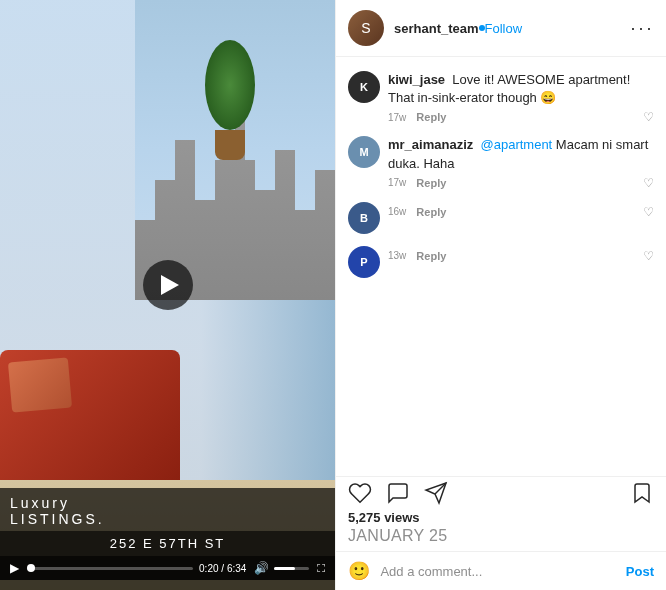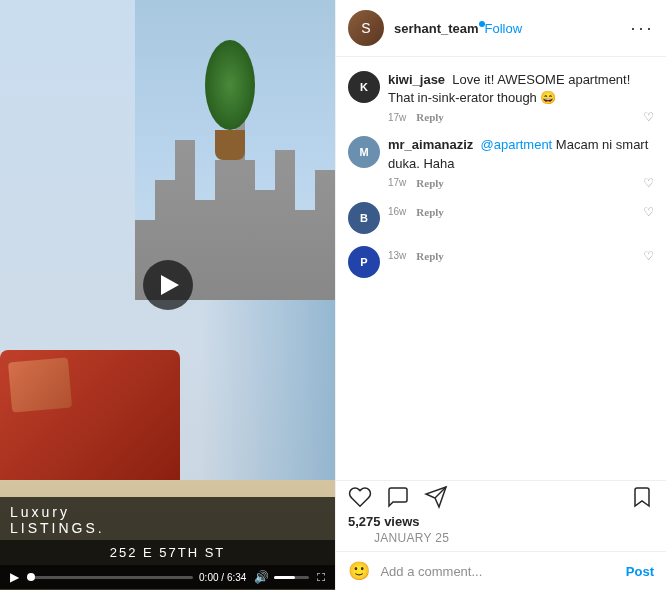--- a/index.html
+++ b/index.html
@@ -115,21 +115,21 @@
       border-radius: 0 0 8px 8px;
     }
 
     
     .video-overlay-bottom {
       position: absolute;
       bottom: 0;
       left: 0;
       right: 0;
       background: rgba(0,0,0,0.7);
-      padding: 8px 10px 1px;
+      padding: 8px 10px 10px;
     }
 
     .luxury-brand {
       color: white;
       font-size: 22px;
       font-weight: 300;
       font-style: italic;
       line-height: 1.1;
       letter-spacing: 1px;
     }
@@ -278,20 +278,21 @@
       display: flex;
       align-items: center;
       justify-content: center;
       font-size: 14px;
       color: white;
     }
 
     .header-info {
       flex: 1;
       display: flex;
+      align-items: center;
       gap: 0;
     }
 
     .username {
       font-size: 13px;
       font-weight: 600;
       color: #262626;
     }
 
     .blue-dot {
@@ -377,21 +378,20 @@
       color: #8e8e8e;
     }
 
     .reply-btn {
       font-size: 11px;
       color: #8e8e8e;
       font-weight: 600;
       cursor: pointer;
       background: none;
       border: none;
-      font-family: Liberation Serif, serif;
     }
 
     .heart-icon {
       margin-left: auto;
       color: #8e8e8e;
       font-size: 12px;
       cursor: pointer;
     }
 
     
@@ -422,26 +422,25 @@
     }
 
     .views-count {
       font-size: 13px;
       font-weight: 600;
       color: #262626;
       margin-top: 5px;
     }
 
     .post-date {
-      font-size: 12px;
+      font-size: 16px;
       color: #8e8e8e;
       text-transform: uppercase;
       margin-top: 2px;
       letter-spacing: 0.3px;
-      margin-left: 26px;
     }
 
     
     .add-comment-bar {
       border-top: 1px solid #efefef;
       padding: 8px 12px;
       display: flex;
       align-items: center;
       gap: 10px;
     }
@@ -501,21 +500,21 @@
       <span>LISTINGS.</span>
     </div>
     <div class="address-bar">252 E 57TH ST</div>
     <div class="video-controls">
       <button class="ctrl-btn">▶</button>
       <div class="progress-bar">
         <div class="progress-fill"></div>
         <div class="progress-dot"></div>
       </div>
       <span class="time-display">
-        <span>0:00</span>
+        <span>0:20</span>
         / 
         <span>6:34</span>
       </span>
       <div class="volume-area">
         <button class="ctrl-btn">🔊</button>
         <div class="volume-bar">
           <div class="volume-fill"></div>
         </div>
       </div>
       <button class="ctrl-btn expand-btn">⛶</button>

